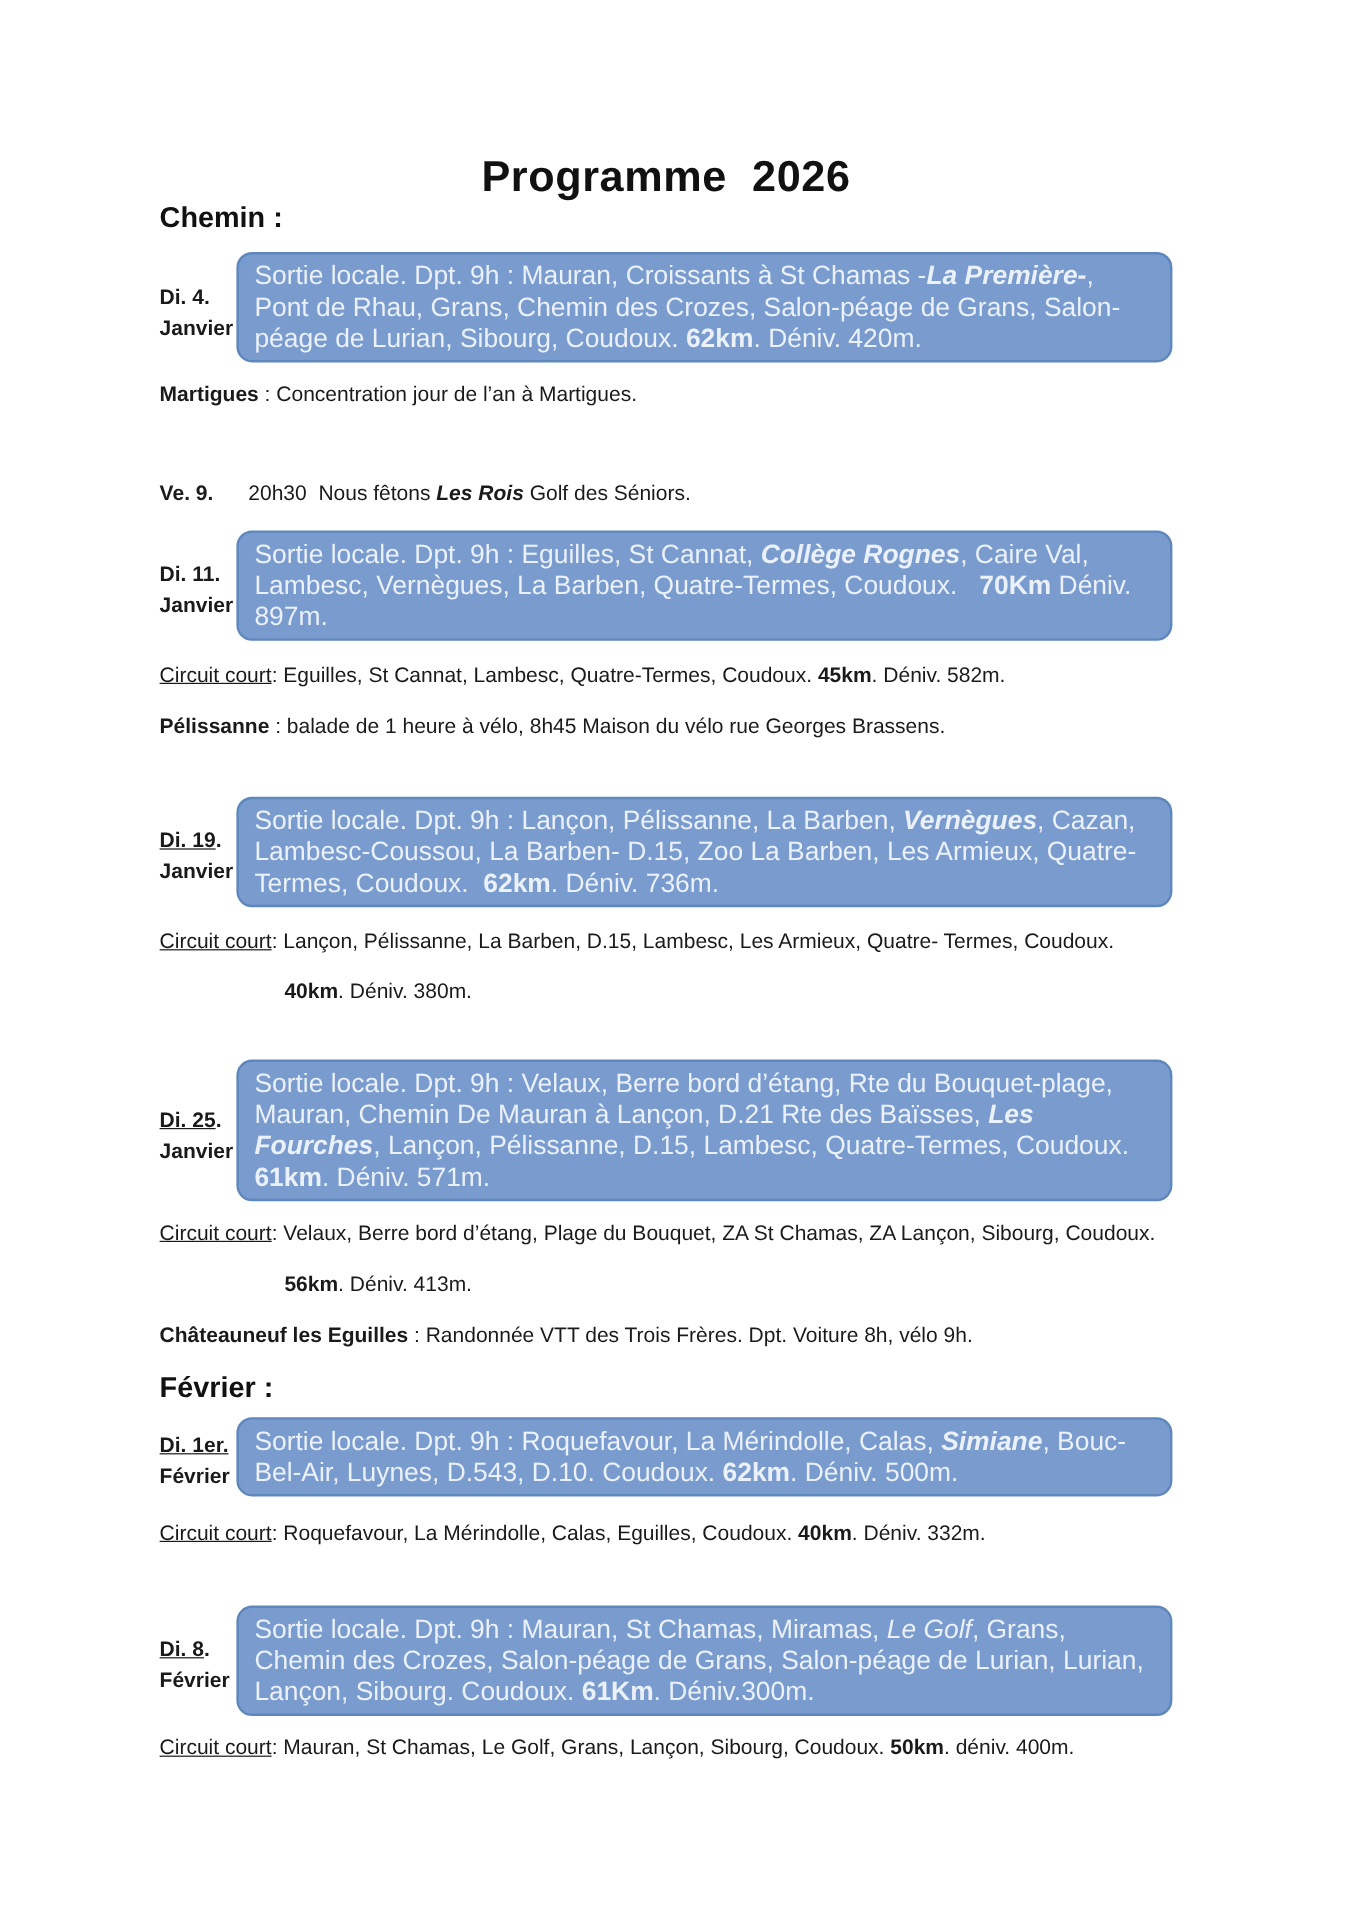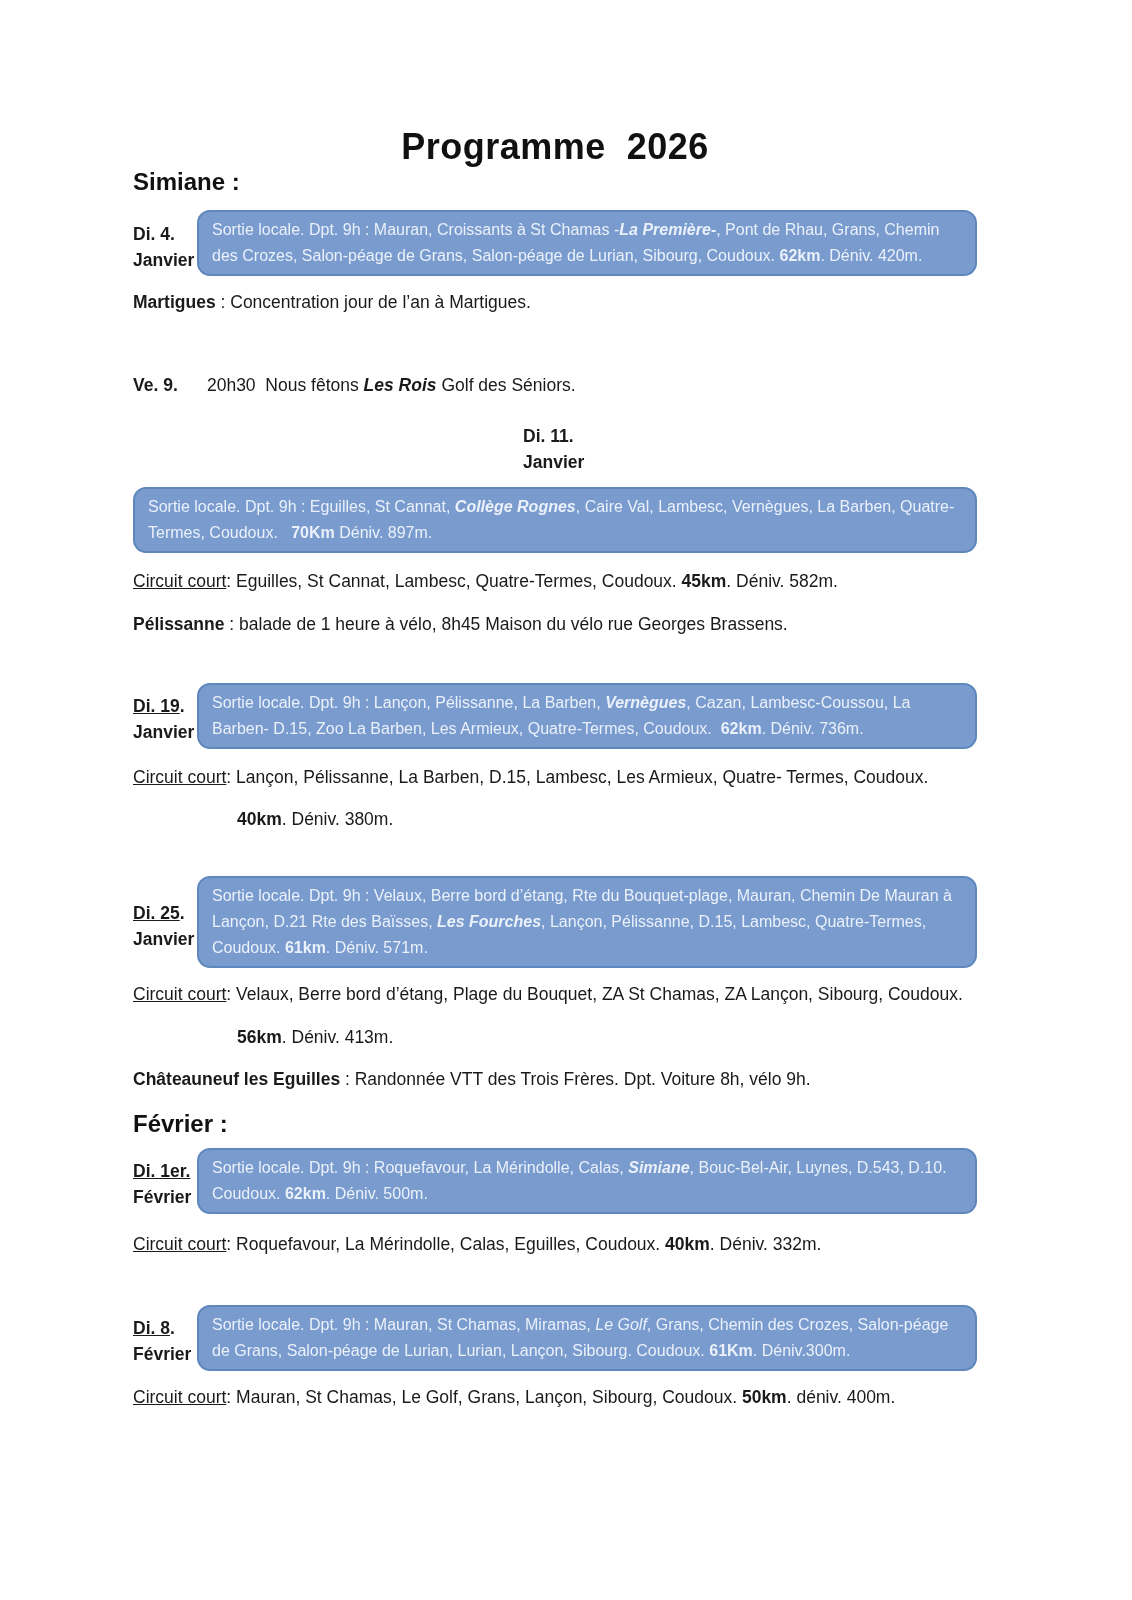--- a/index.html
+++ b/index.html
@@ -56,56 +56,56 @@
     line-height: 26px;
     white-space: nowrap;
   }
   .ride-box {
     flex: 1 1 auto;
     background: var(--box-fill, #7a9bce);
     border: 2px solid var(--box-border, #5d87bd);
     border-radius: 13px;
     padding: 5px 13px;
     color: var(--box-text, #eaf1fa);
-    font-size: 16px;
+    font-size: 22px;
     line-height: 26px;
     white-space: pre-wrap;
   }
 
   a.doc-link {
     font-size: 17.5px;
     line-height: 25px;
     font-style: italic;
     font-weight: 700;
     text-decoration: underline;
     color: var(--link, #2e75b6);
     cursor: pointer;
     word-break: break-all;
   }
 
   
   .mt-4  { margin-top: 4px; }
   .mt-8  { margin-top: 8px; }
   .mt-10 { margin-top: 10px; }
   .mt-14 { margin-top: 14px; }
-  .mt-16 { margin-top: 16px; flex-direction: column; }
+  .mt-16 { margin-top: 16px; }
   .mt-18 { margin-top: 18px; }
   .mt-44 { margin-top: 44px; }
   .mt-46 { margin-top: 46px; }
   .mt-48 { margin-top: 48px; }
   .mt-58 { margin-top: 58px; }
 </style>
 </head>
 <body>
 
 <div class="page">
 
   <h1 class="doc-title">Programme  2026</h1>
 
-  <h2 class="section-heading heading-janvier">Simiane :</h2>
+  <h2 class="section-heading heading-janvier">Chemin :</h2>
 
   <div class="ride mt-14">
     <div class="date-col">
       <div class="rich"><span style="font-weight: 700;">Di. 4.</span></div>
       <div class="rich"><span style="font-weight: 700;">Janvier</span></div>
     </div>
     <div class="ride-box"><span>Sortie locale. Dpt. 9h : Mauran, Croissants à St Chamas -</span><span style="font-weight: 700; font-style: italic;">La Première-</span><span>, Pont de Rhau, Grans, Chemin des Crozes, Salon-péage de Grans, Salon-péage de Lurian, Sibourg, Coudoux. </span><span style="font-weight: 700;">62km</span><span>. Déniv. 420m.</span></div>
   </div>
 
   <p class="para mt-14"><span style="font-weight: 700; text-align: right;">Martigues</span><span> : Concentration jour de l’an à Martigues.</span></p>

